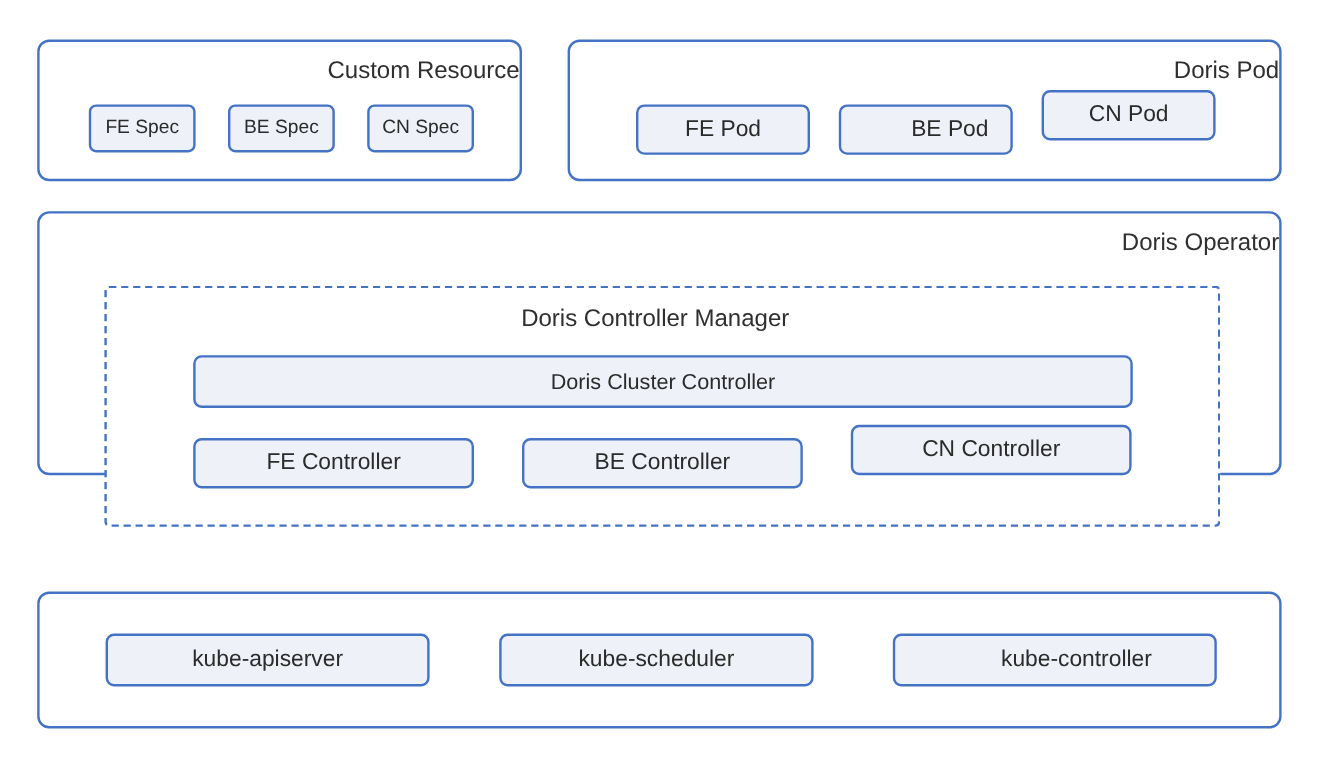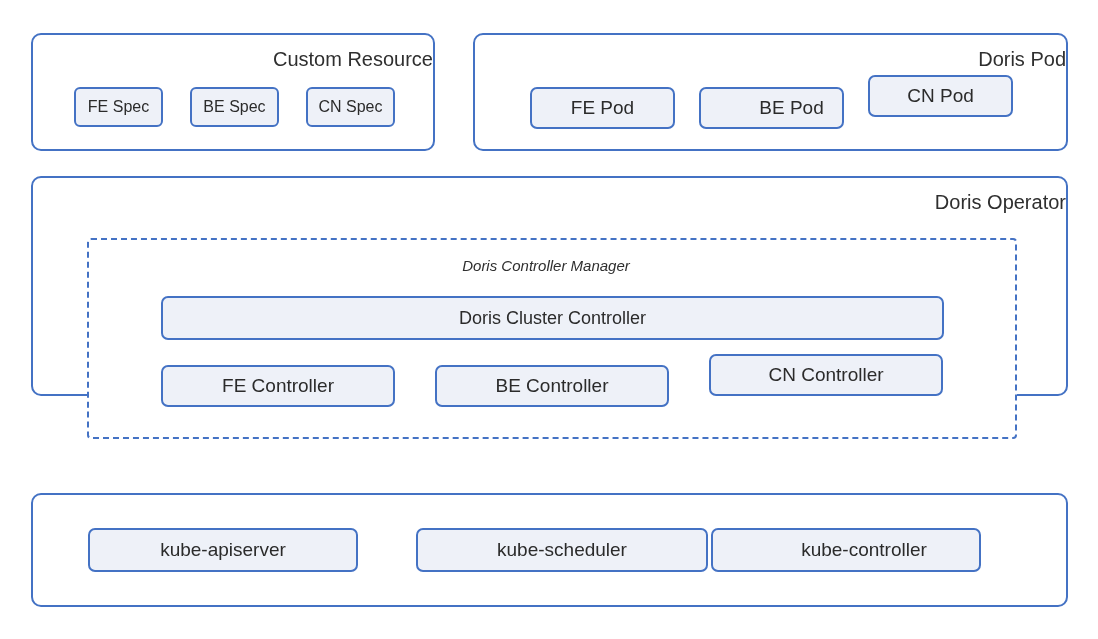--- a/index.html
+++ b/index.html
@@ -47,25 +47,24 @@
     background: #ffffff;
     border: 2px dashed #4472c4;
     border-radius: 4px;
   }
   .dashed-title {
     position: absolute;
     top: 16px;
     left: 0;
     right: 12px;
     text-align: center;
-    font-size: 15px;
+    font-size: 20px;
     line-height: 20px;
     color: #2f2f2f;
     white-space: nowrap;
-    font-style: italic;
   }
 
   
   .node {
     position: absolute;
     box-sizing: border-box;
     background: #eef1f8;
     border: 2px solid #4472c4;
     border-radius: 7px;
     display: flex;
@@ -137,21 +136,21 @@
         <span class="node-label">CN Controller</span>
       </div>
     </div>
   </div>
 
   <div class="group" style="left:31px; top:493px; width:1037px; height:114px;text-decoration:underline;">
 
     <div class="node" style="left:55px; top:33px; width:270px; height:44px;">
       <span class="node-label">kube-apiserver</span>
     </div>
-    <div class="node" style="left:383px; top:33px; width:292px; height:44px;">
+    <div class="node" style="left:383px; top:33px; width:262px; height:44px;">
       <span class="node-label">kube-scheduler</span>
     </div>
-    <div class="node" style="left:678px; top:33px; width:270px; height:44px;padding-left:36px;">
+    <div class="node" style="left:711px; top:33px; width:270px; height:44px;padding-left:36px;">
       <span class="node-label">kube-controller</span>
     </div>
   </div>
 
 </div>
 
 </body></html>

